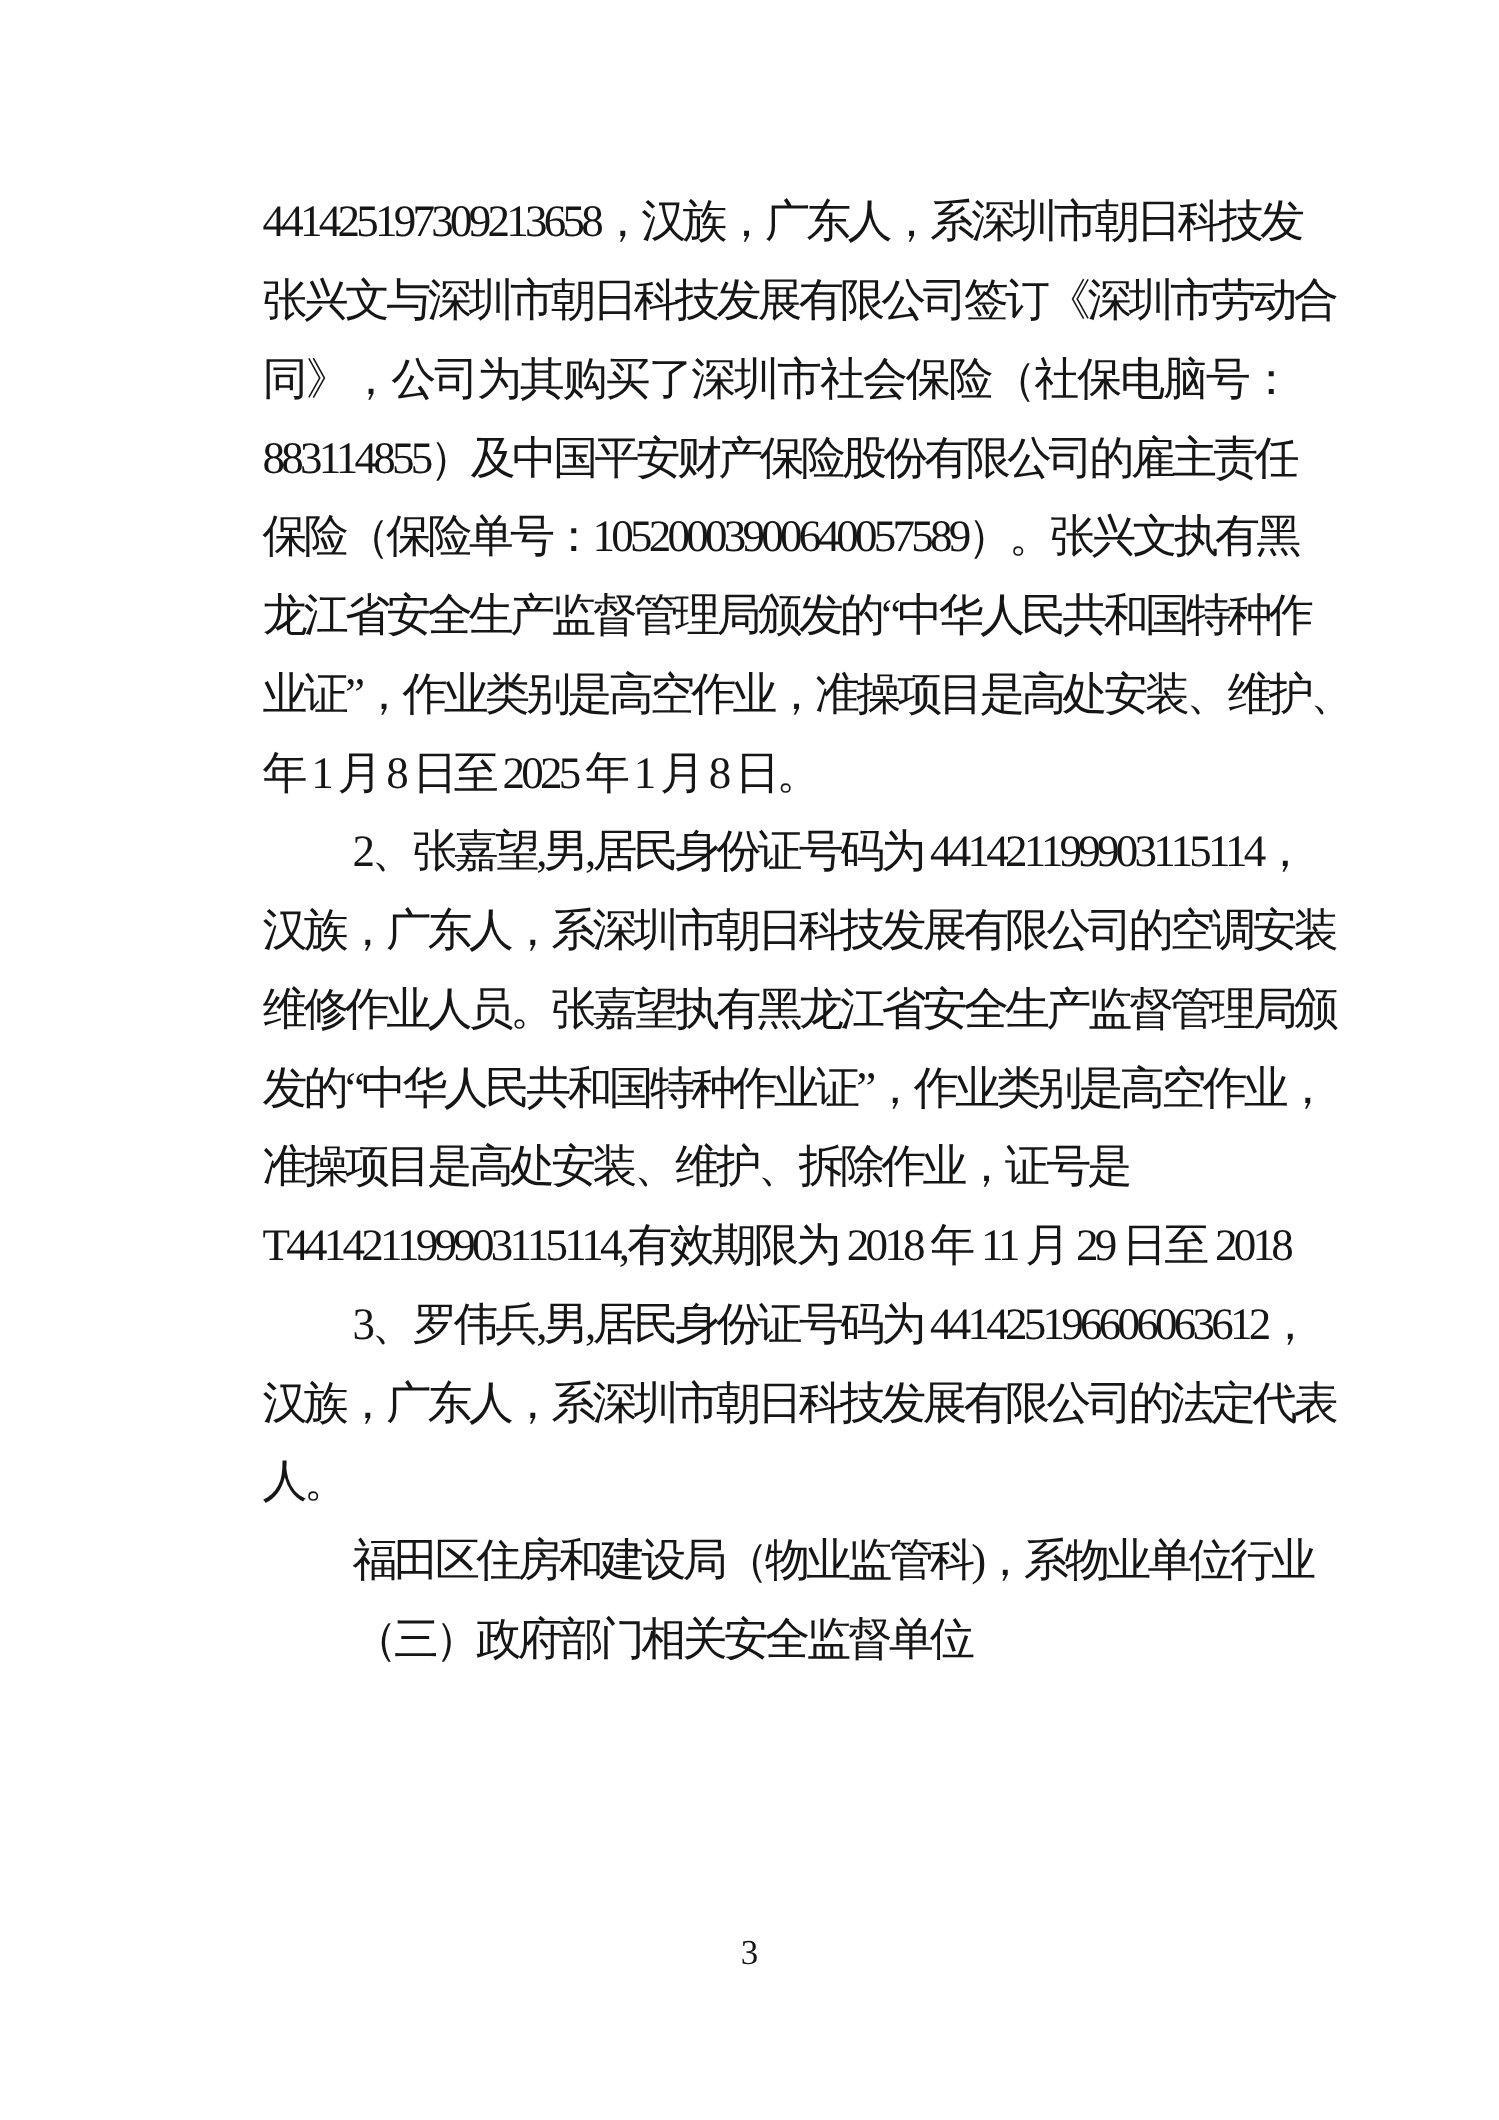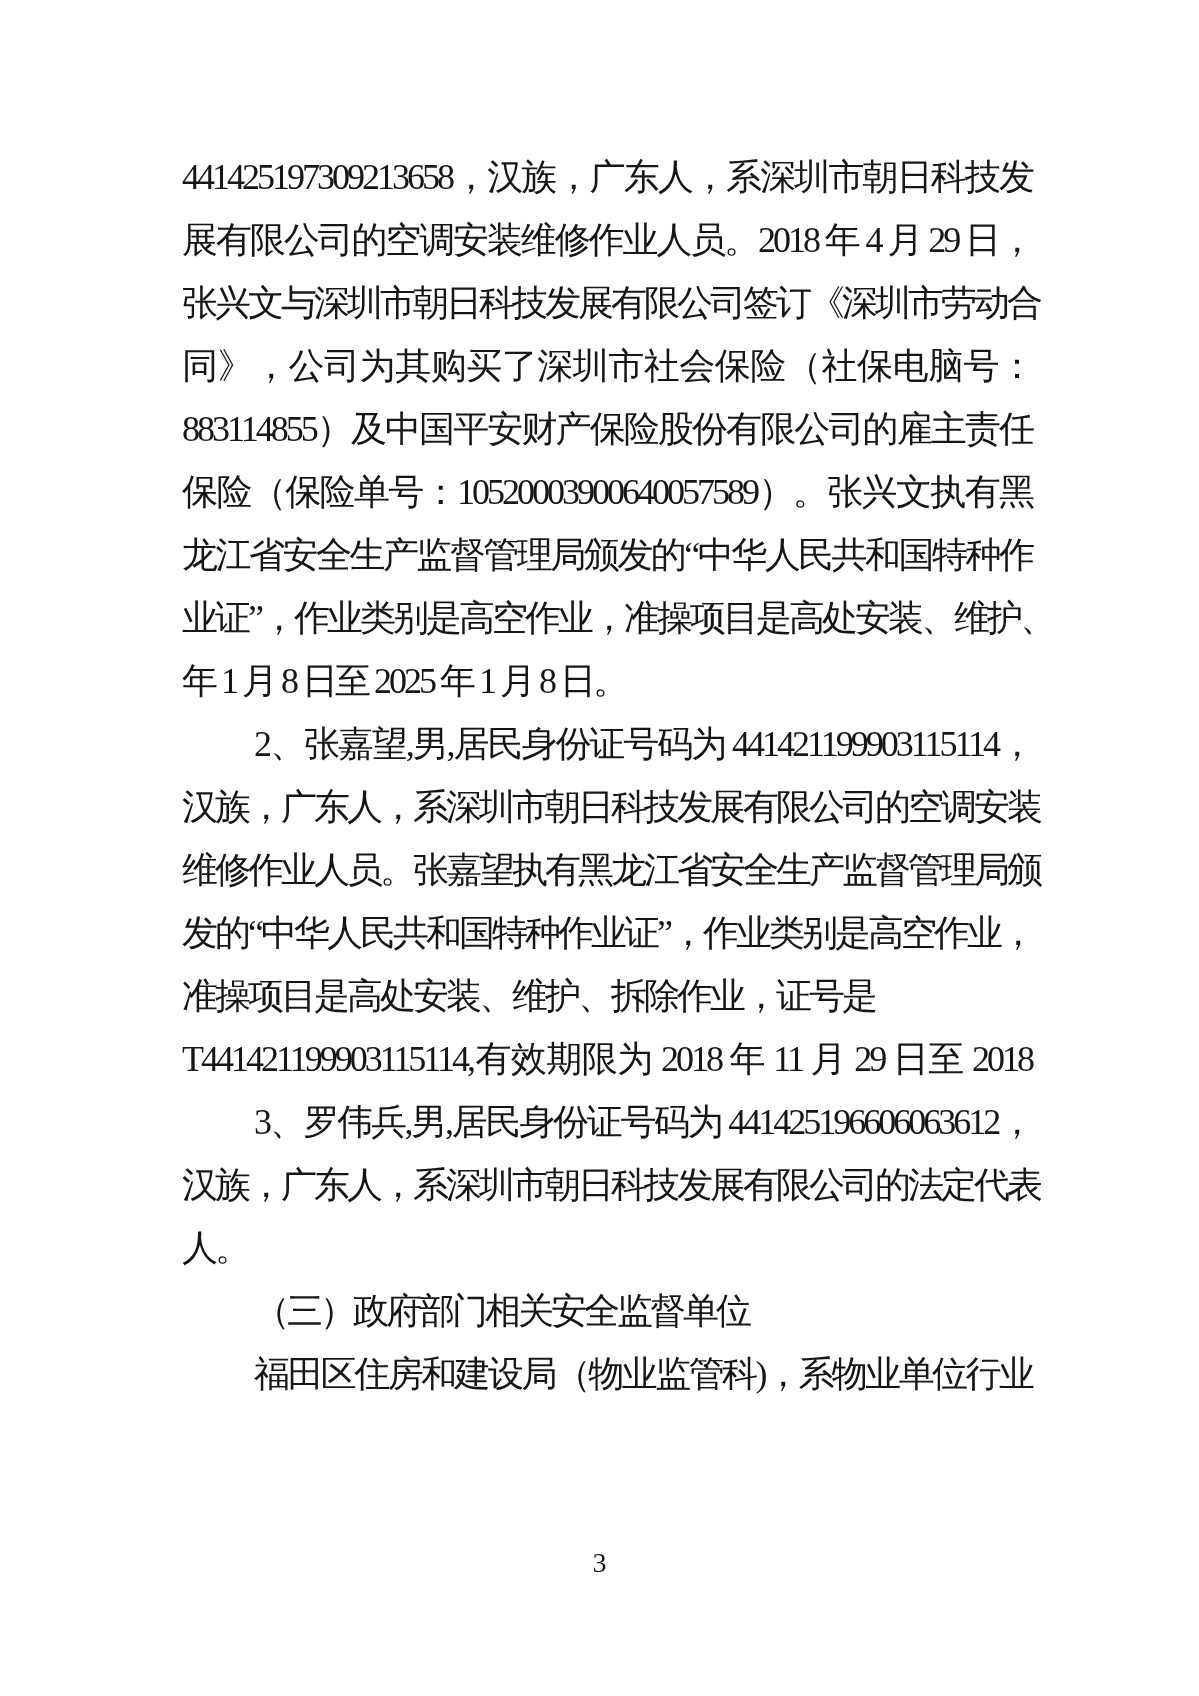--- a/index.html
+++ b/index.html
@@ -22,20 +22,21 @@
     top: 146px;
     width: 850px;
   }
   .ln {
     font-size: 36px;
     line-height: 63px;
     height: 63px;
     letter-spacing: -3px;
     white-space: nowrap;
     text-align: left;
+    margin-left: 28px;
   }
   .ln.j {
     text-align: justify;
     text-align-last: justify;
   }
   .ln.i {
     text-indent: 2em;
   }
   .page-number {
     position: absolute;
@@ -48,34 +49,33 @@
     letter-spacing: 0;
     color: #161616;
   }
 </style>
 </head>
 <body>
 
 <div class="page">
   <div class="text-block">
     <div class="ln j">441425197309213658，汉族，广东人，系深圳市朝日科技发</div>
-    <div class="ln j">展有限公司的空调安装维修作业人员。2018 年 4 月 29 日，</div>
     <div class="ln j">张兴文与深圳市朝日科技发展有限公司签订《深圳市劳动合</div>
     <div class="ln j">同》，公司为其购买了深圳市社会保险（社保电脑号：</div>
     <div class="ln j">883114855）及中国平安财产保险股份有限公司的雇主责任</div>
     <div class="ln j">保险（保险单号：10520003900640057589）。张兴文执有黑</div>
     <div class="ln j">龙江省安全生产监督管理局颁发的“中华人民共和国特种作</div>
     <div class="ln j">业证”，作业类别是高空作业，准操项目是高处安装、维护、</div>
     <div class="ln">年 1 月 8 日至 2025 年 1 月 8 日。</div>
     <div class="ln j i">2、张嘉望,男,居民身份证号码为 441421199903115114，</div>
     <div class="ln j">汉族，广东人，系深圳市朝日科技发展有限公司的空调安装</div>
     <div class="ln j">维修作业人员。张嘉望执有黑龙江省安全生产监督管理局颁</div>
     <div class="ln j">发的“中华人民共和国特种作业证”，作业类别是高空作业，</div>
     <div class="ln">准操项目是高处安装、维护、拆除作业，证号是</div>
     <div class="ln j">T441421199903115114,有效期限为 2018 年 11 月 29 日至 2018</div>
     <div class="ln j i">3、罗伟兵,男,居民身份证号码为 441425196606063612，</div>
     <div class="ln j">汉族，广东人，系深圳市朝日科技发展有限公司的法定代表</div>
     <div class="ln">人。</div>
+    <div class="ln j i">福田区住房和建设局（物业监管科)，系物业单位行业</div>
     <div class="ln i">（三）政府部门相关安全监督单位</div>
-    <div class="ln j i">福田区住房和建设局（物业监管科)，系物业单位行业</div>
   </div>
   <div class="page-number">3</div>
 </div>
 
 </body></html>

